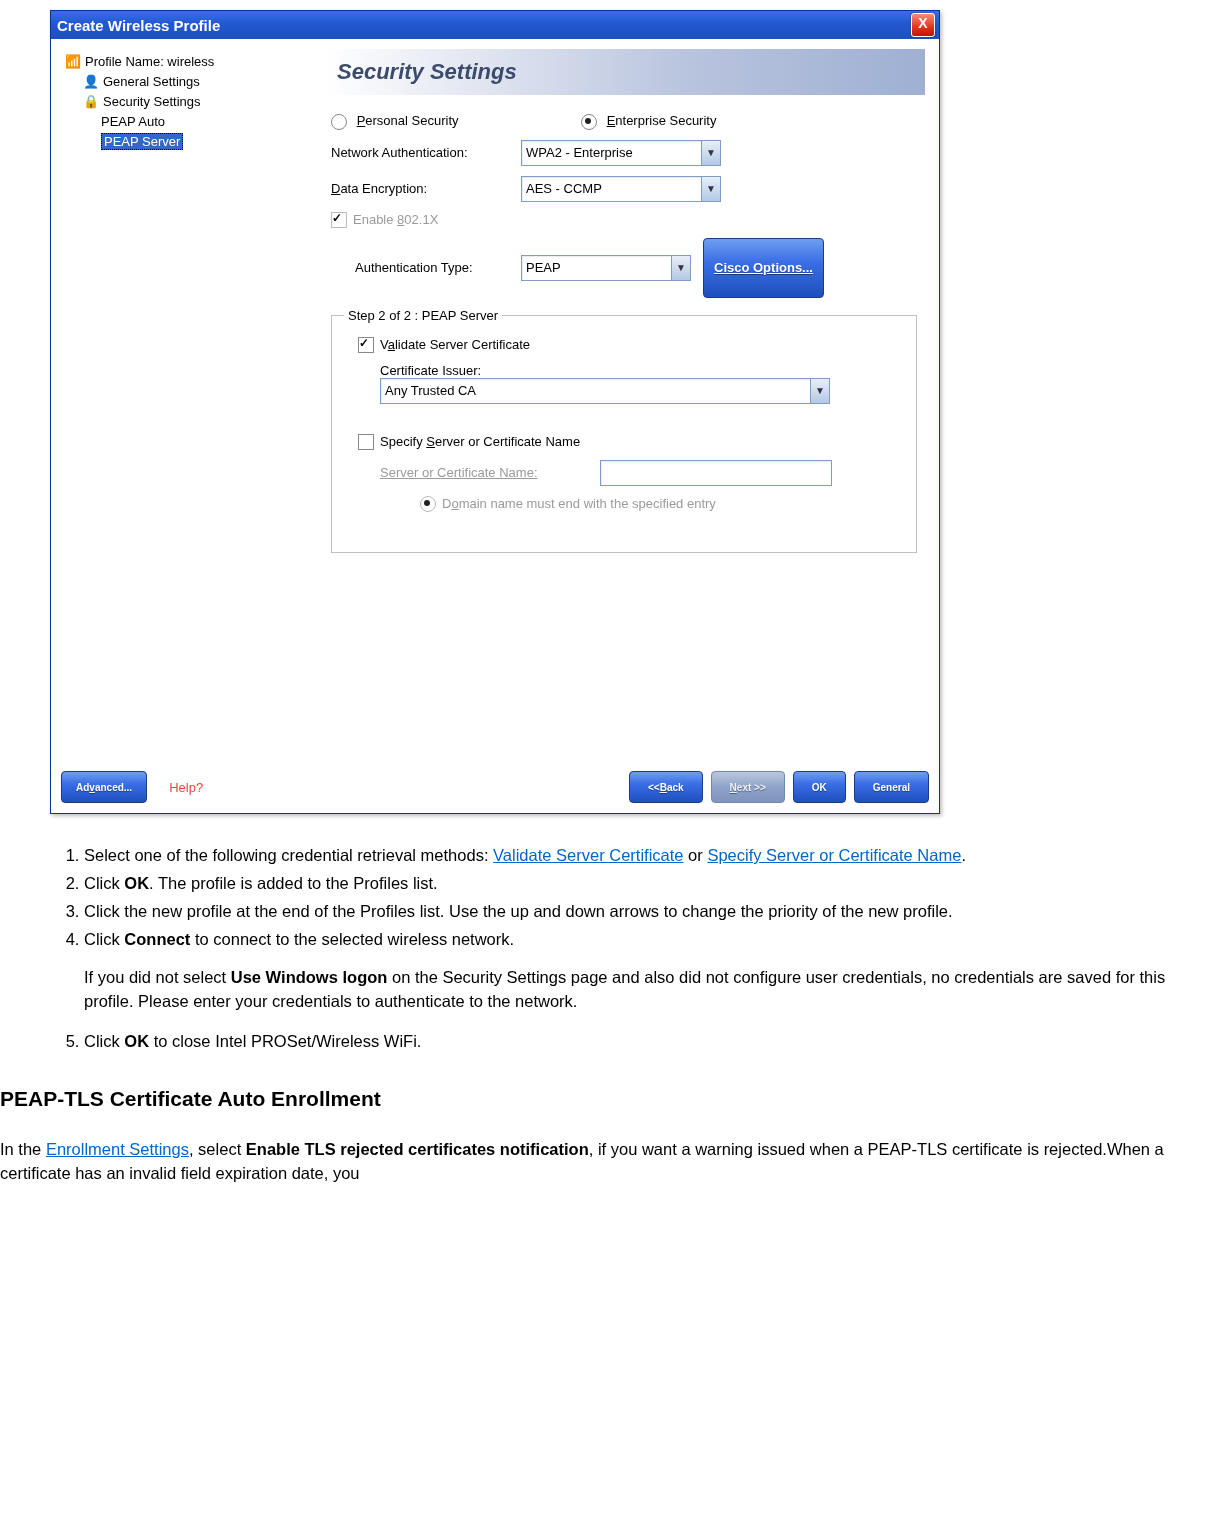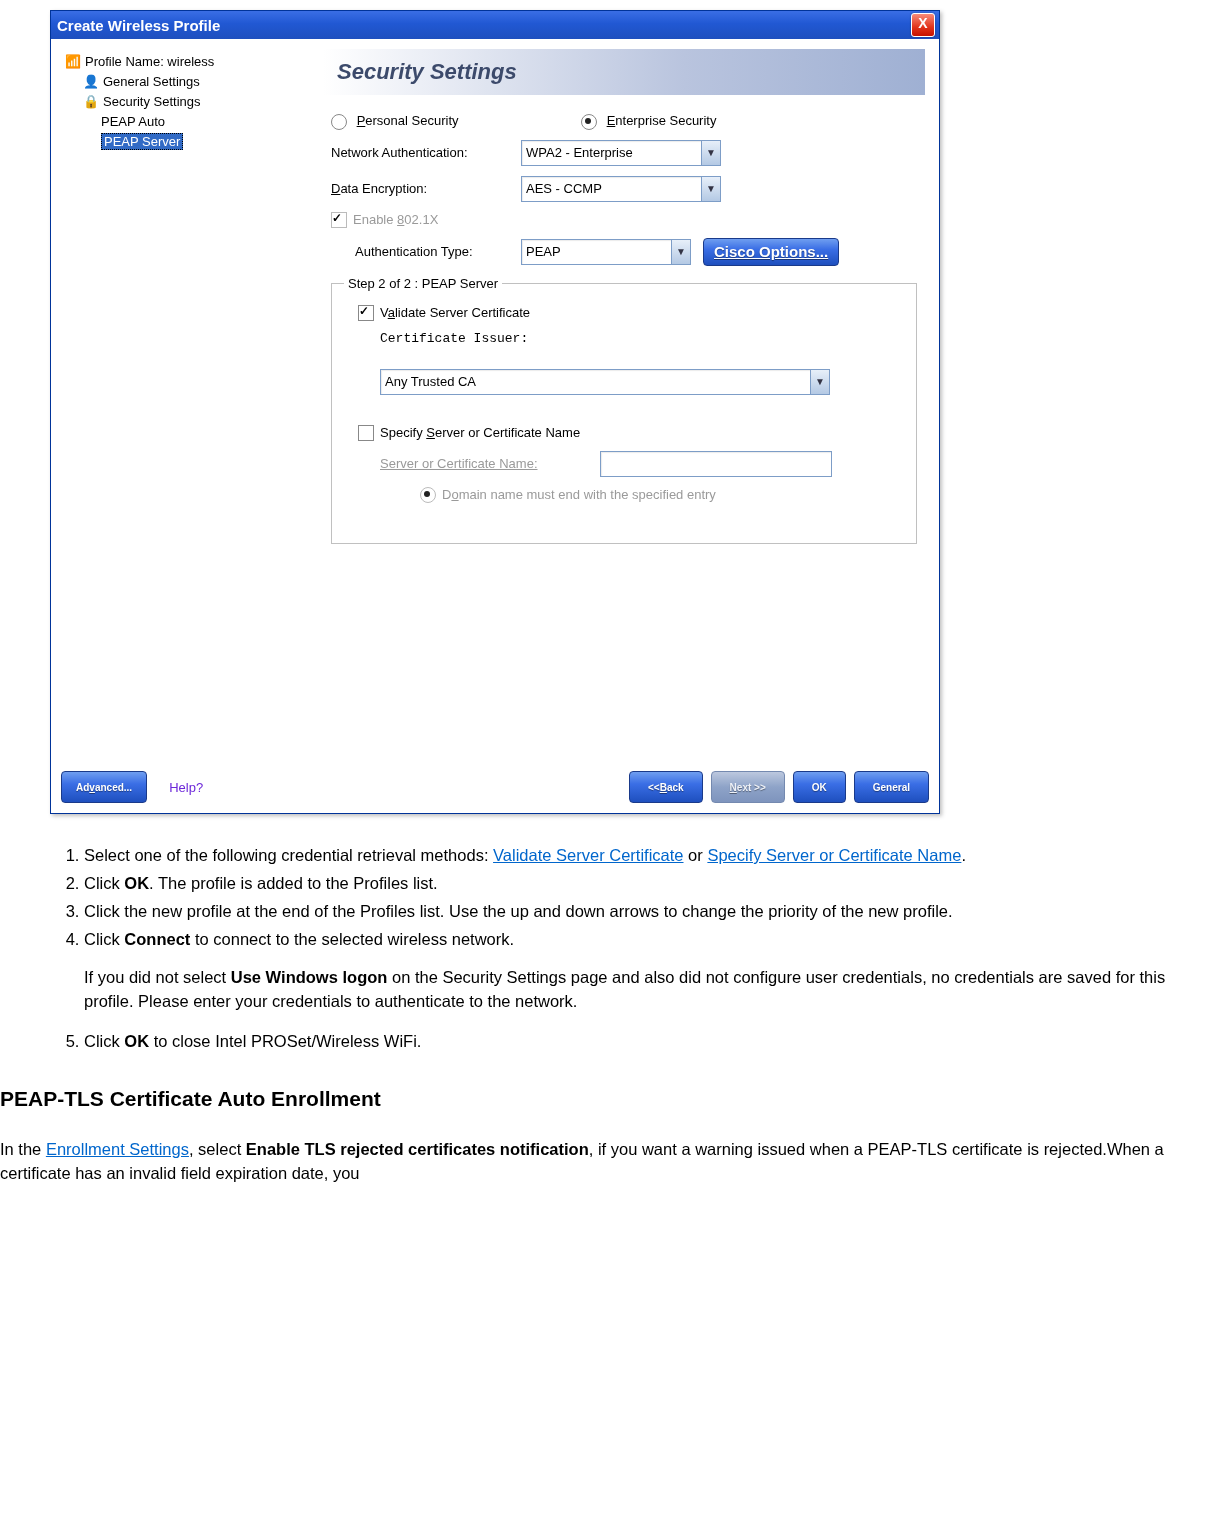--- a/index.html
+++ b/index.html
@@ -209,21 +209,21 @@
     color: #eef1f7;
     cursor: default;
   }
   .btn-row {
     display: flex;
     align-items: center;
     padding: 8px 10px 10px 10px;
     gap: 8px;
   }
   .help-link {
-    color: #6d28d9;
+    color: #ef4444;
     margin-left: 14px;
     font-size: 13px;
     cursor: pointer;
   }
   .underline-access { text-decoration: underline; }
 
   
   .doc-text {
     padding: 30px 0 0 0;
     font-family: Verdana, Arial, sans-serif;
@@ -316,37 +316,37 @@
 
           </div>
 
           <div class="row-flex" style="padding-left:24px;">
             <div style="width:166px;">Authentication Type:</div>
             <div class="xp-select" style="width:160px;">
               <span>PEAP</span>
               <span class="dd">▼</span>
             </div>
             <span style="width:12px;"></span>
-            <span class="blue-btn" style="height:26px;padding:0 10px;font-size:15px;">
+            <span class="blue-btn" style="height:26px;padding:16px 10px;font-size:13px;">
               <span style="text-decoration:underline">Cisco Options...</span>
             </span>
           </div>
 
           <fieldset class="xp-fieldset">
             <legend class="xp-legend">Step 2 of 2 : PEAP Server</legend>
 
             <div style="padding-left:14px;">
               <div class="row-flex">
                 <span class="xp-check checked"></span>
                 <span>V<span class="underline-access">a</span>lidate Server Certificate</span>
 
               </div>
 
               <div style="padding-left:22px;">
-                <div style="margin-bottom:23px;font-family:Liberation Mono, monospace;">Certificate Issuer:</div>
+                <div style="margin-bottom:0;">Certificate Issuer:</div>
                 <div class="xp-select" style="width:440px;">
                   <span>Any Trusted CA</span>
                   <span class="dd">▼</span>
                 </div>
               </div>
 
               <div style="height:30px;"></div>
 
               <div class="row-flex">
                 <span class="xp-check"></span>

